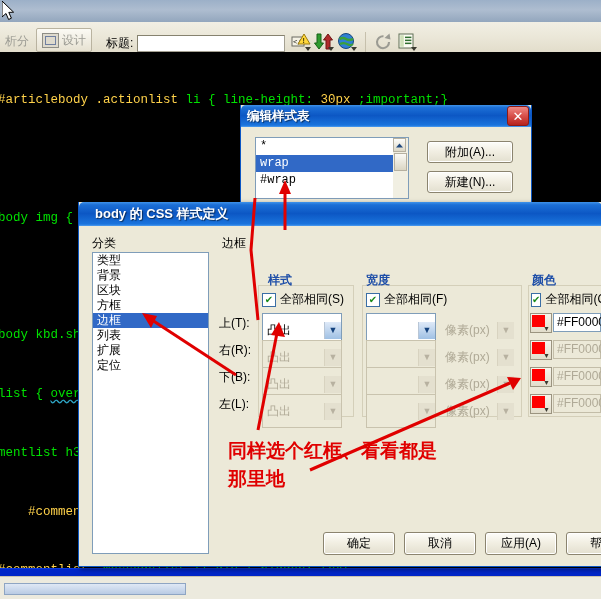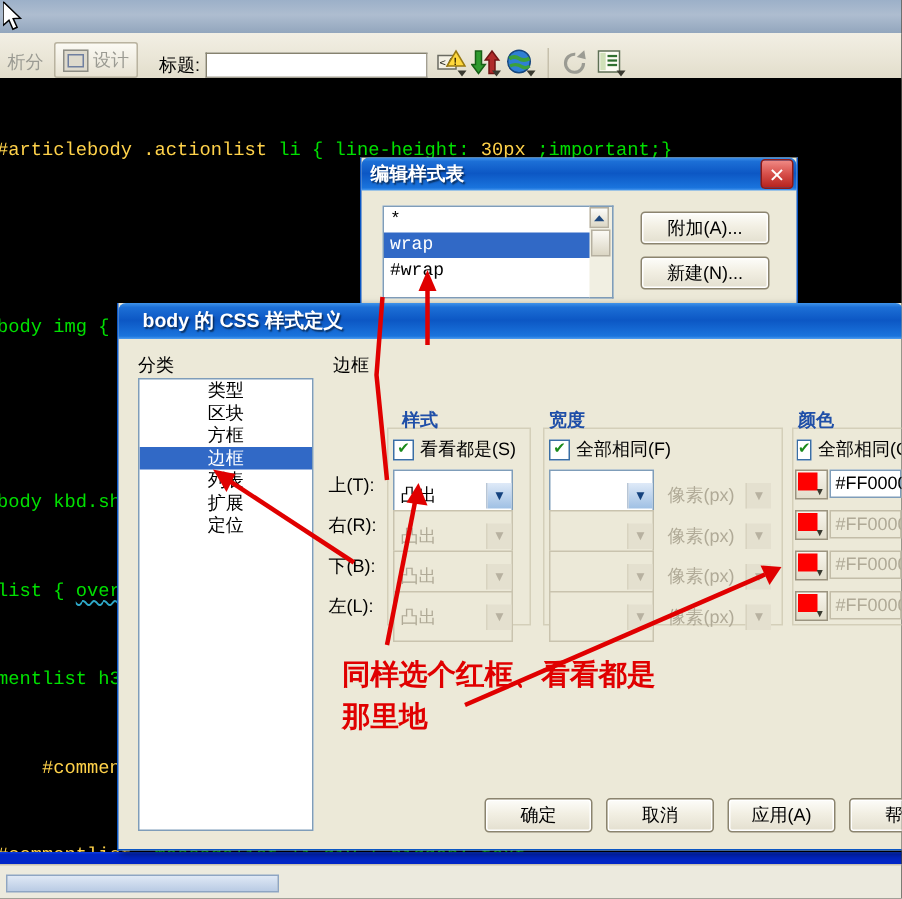--- a/index.html
+++ b/index.html
@@ -127,21 +127,21 @@
   #dlg-cssdef{
     left:78px;top:202px;width:523px;height:364px;
     background:#ece9d8;border:1px solid #0c57c4;border-top:none;
   }
   #dlg-cssdef .win-tb{height:24px;padding-left:16px;}
   #dlg-cssdef .body{position:relative;height:340px;}
   .sec-label{position:absolute;font-size:12px;color:#000;}
   .catlist{
     position:absolute;left:92px;top:252px;width:115px;height:300px;
     background:#fff;border:1px solid #7f9db9;
-    font-size:12px;overflow:hidden;text-align:center;
+    font-size:12px;overflow:hidden;
   }
   .catlist .it{padding:0 4px;line-height:15px;color:#000;}
   .catlist .it.on{background:#3169c6;color:#fff;}
   .colhdr{color:#1f4fa8;font-size:12px;font-weight:bold;}
   .grpbox{
     position:absolute;border:1px solid #d4cfb9;background:transparent;
   }
   .cb{display:inline-flex;align-items:center;gap:4px;font-size:12px;color:#000;}
   .cbbox{
     width:12px;height:12px;border:1px solid #3a6ea5;background:#fff;
@@ -322,41 +322,42 @@
   <div class="win" id="dlg-cssdef">
     <div class="win-tb">
       <span class="win-title" style="font-size:13px">body 的 CSS 样式定义</span>
     </div>
     <div class="body"></div>
   </div>
 
   <div class="sec-label" style="left:92px;top:235px;">分类</div>
   <div class="catlist">
     <div class="it">类型</div>
+    <div class="it">背景</div>
     <div class="it">区块</div>
     <div class="it">方框</div>
     <div class="it on">边框</div>
     <div class="it">列表</div>
     <div class="it">扩展</div>
     <div class="it">定位</div>
   </div>
 
   <div class="sec-label" style="left:222px;top:235px;">边框</div>
 
   <div class="grpbox" style="left:258px;top:285px;width:94px;height:130px;"></div>
   <div class="grpbox" style="left:362px;top:285px;width:158px;height:130px;"></div>
   <div class="grpbox" style="left:528px;top:285px;width:73px;height:130px;"></div>
 
   <div class="colhdr" style="position:absolute;left:268px;top:272px;">样式</div>
   <div class="colhdr" style="position:absolute;left:366px;top:272px;">宽度</div>
   <div class="colhdr" style="position:absolute;left:532px;top:272px;">颜色</div>
 
   <div class="cb" style="position:absolute;left:262px;top:291px;">
     <span class="cbbox">✔</span>
-    <span>看看都是(S)</span>
+    <span>全部相同(S)</span>
   </div>
   <div class="cb" style="position:absolute;left:366px;top:291px;">
     <span class="cbbox">✔</span>
     <span>全部相同(F)</span>
   </div>
   <div class="cb" style="position:absolute;left:531px;top:291px;overflow:hidden;width:70px;white-space:nowrap;">
     <span class="cbbox">✔</span>
     <span>全部相同(O)</span>
   </div>
 

